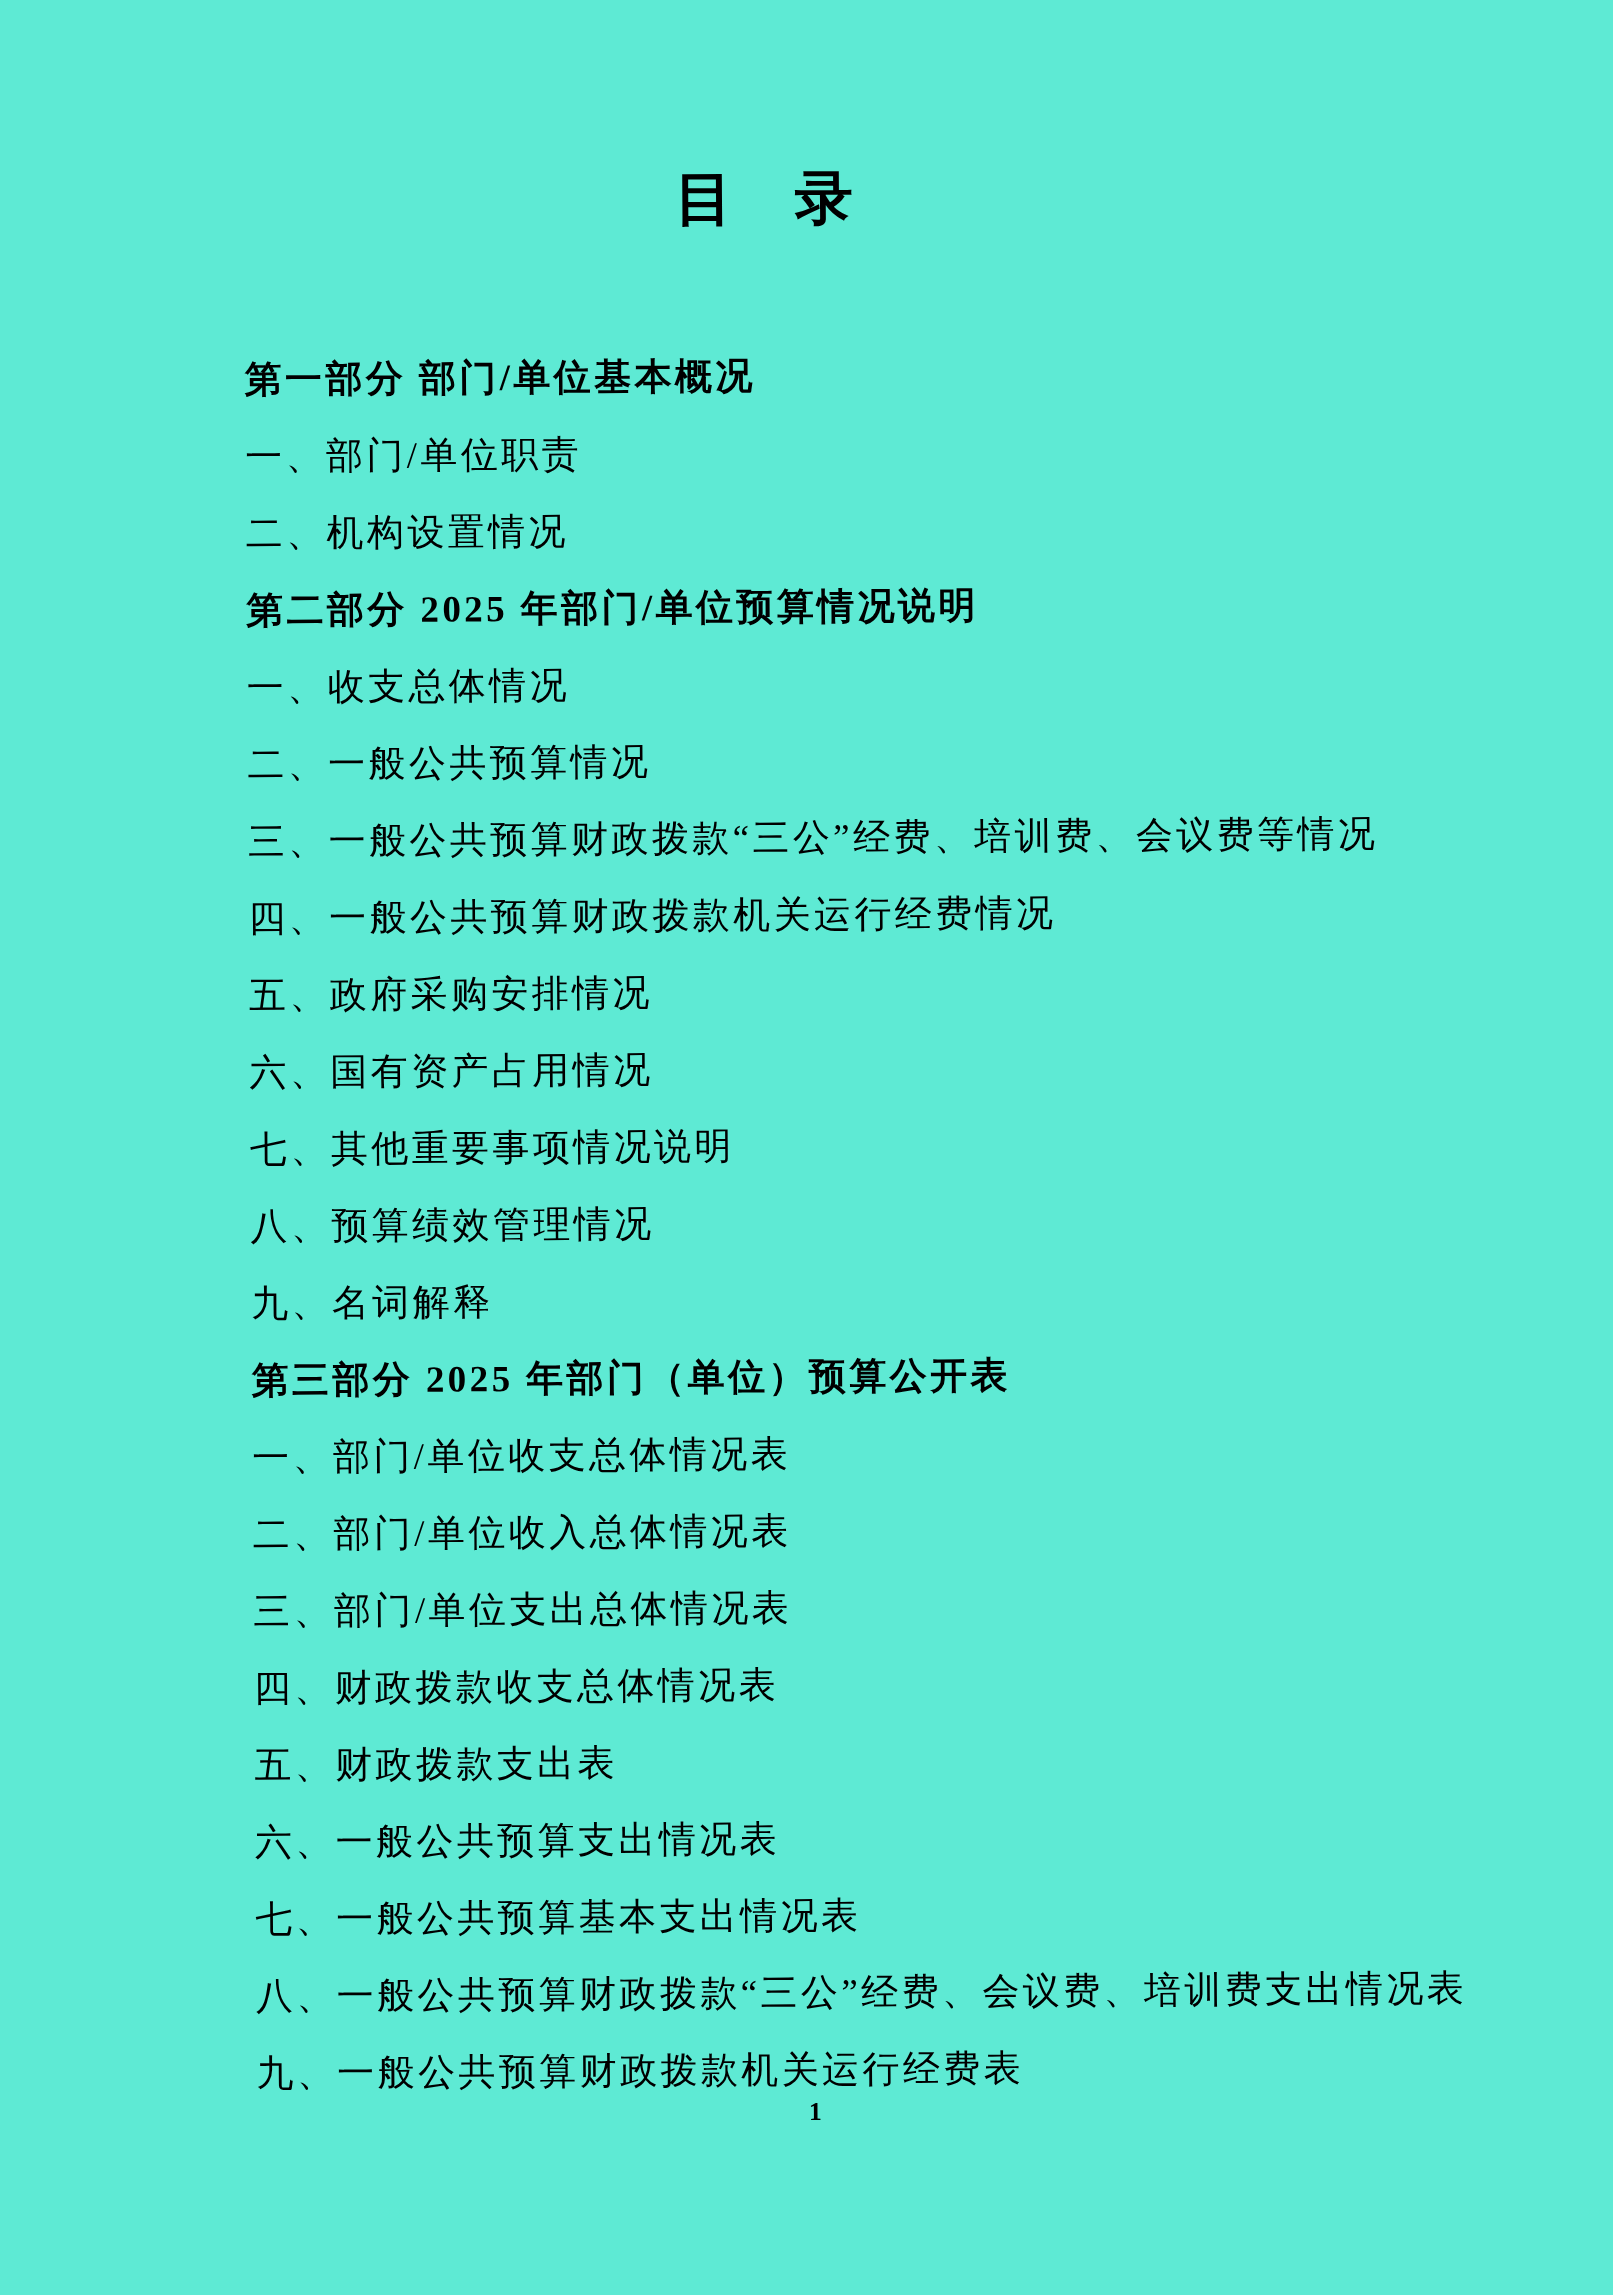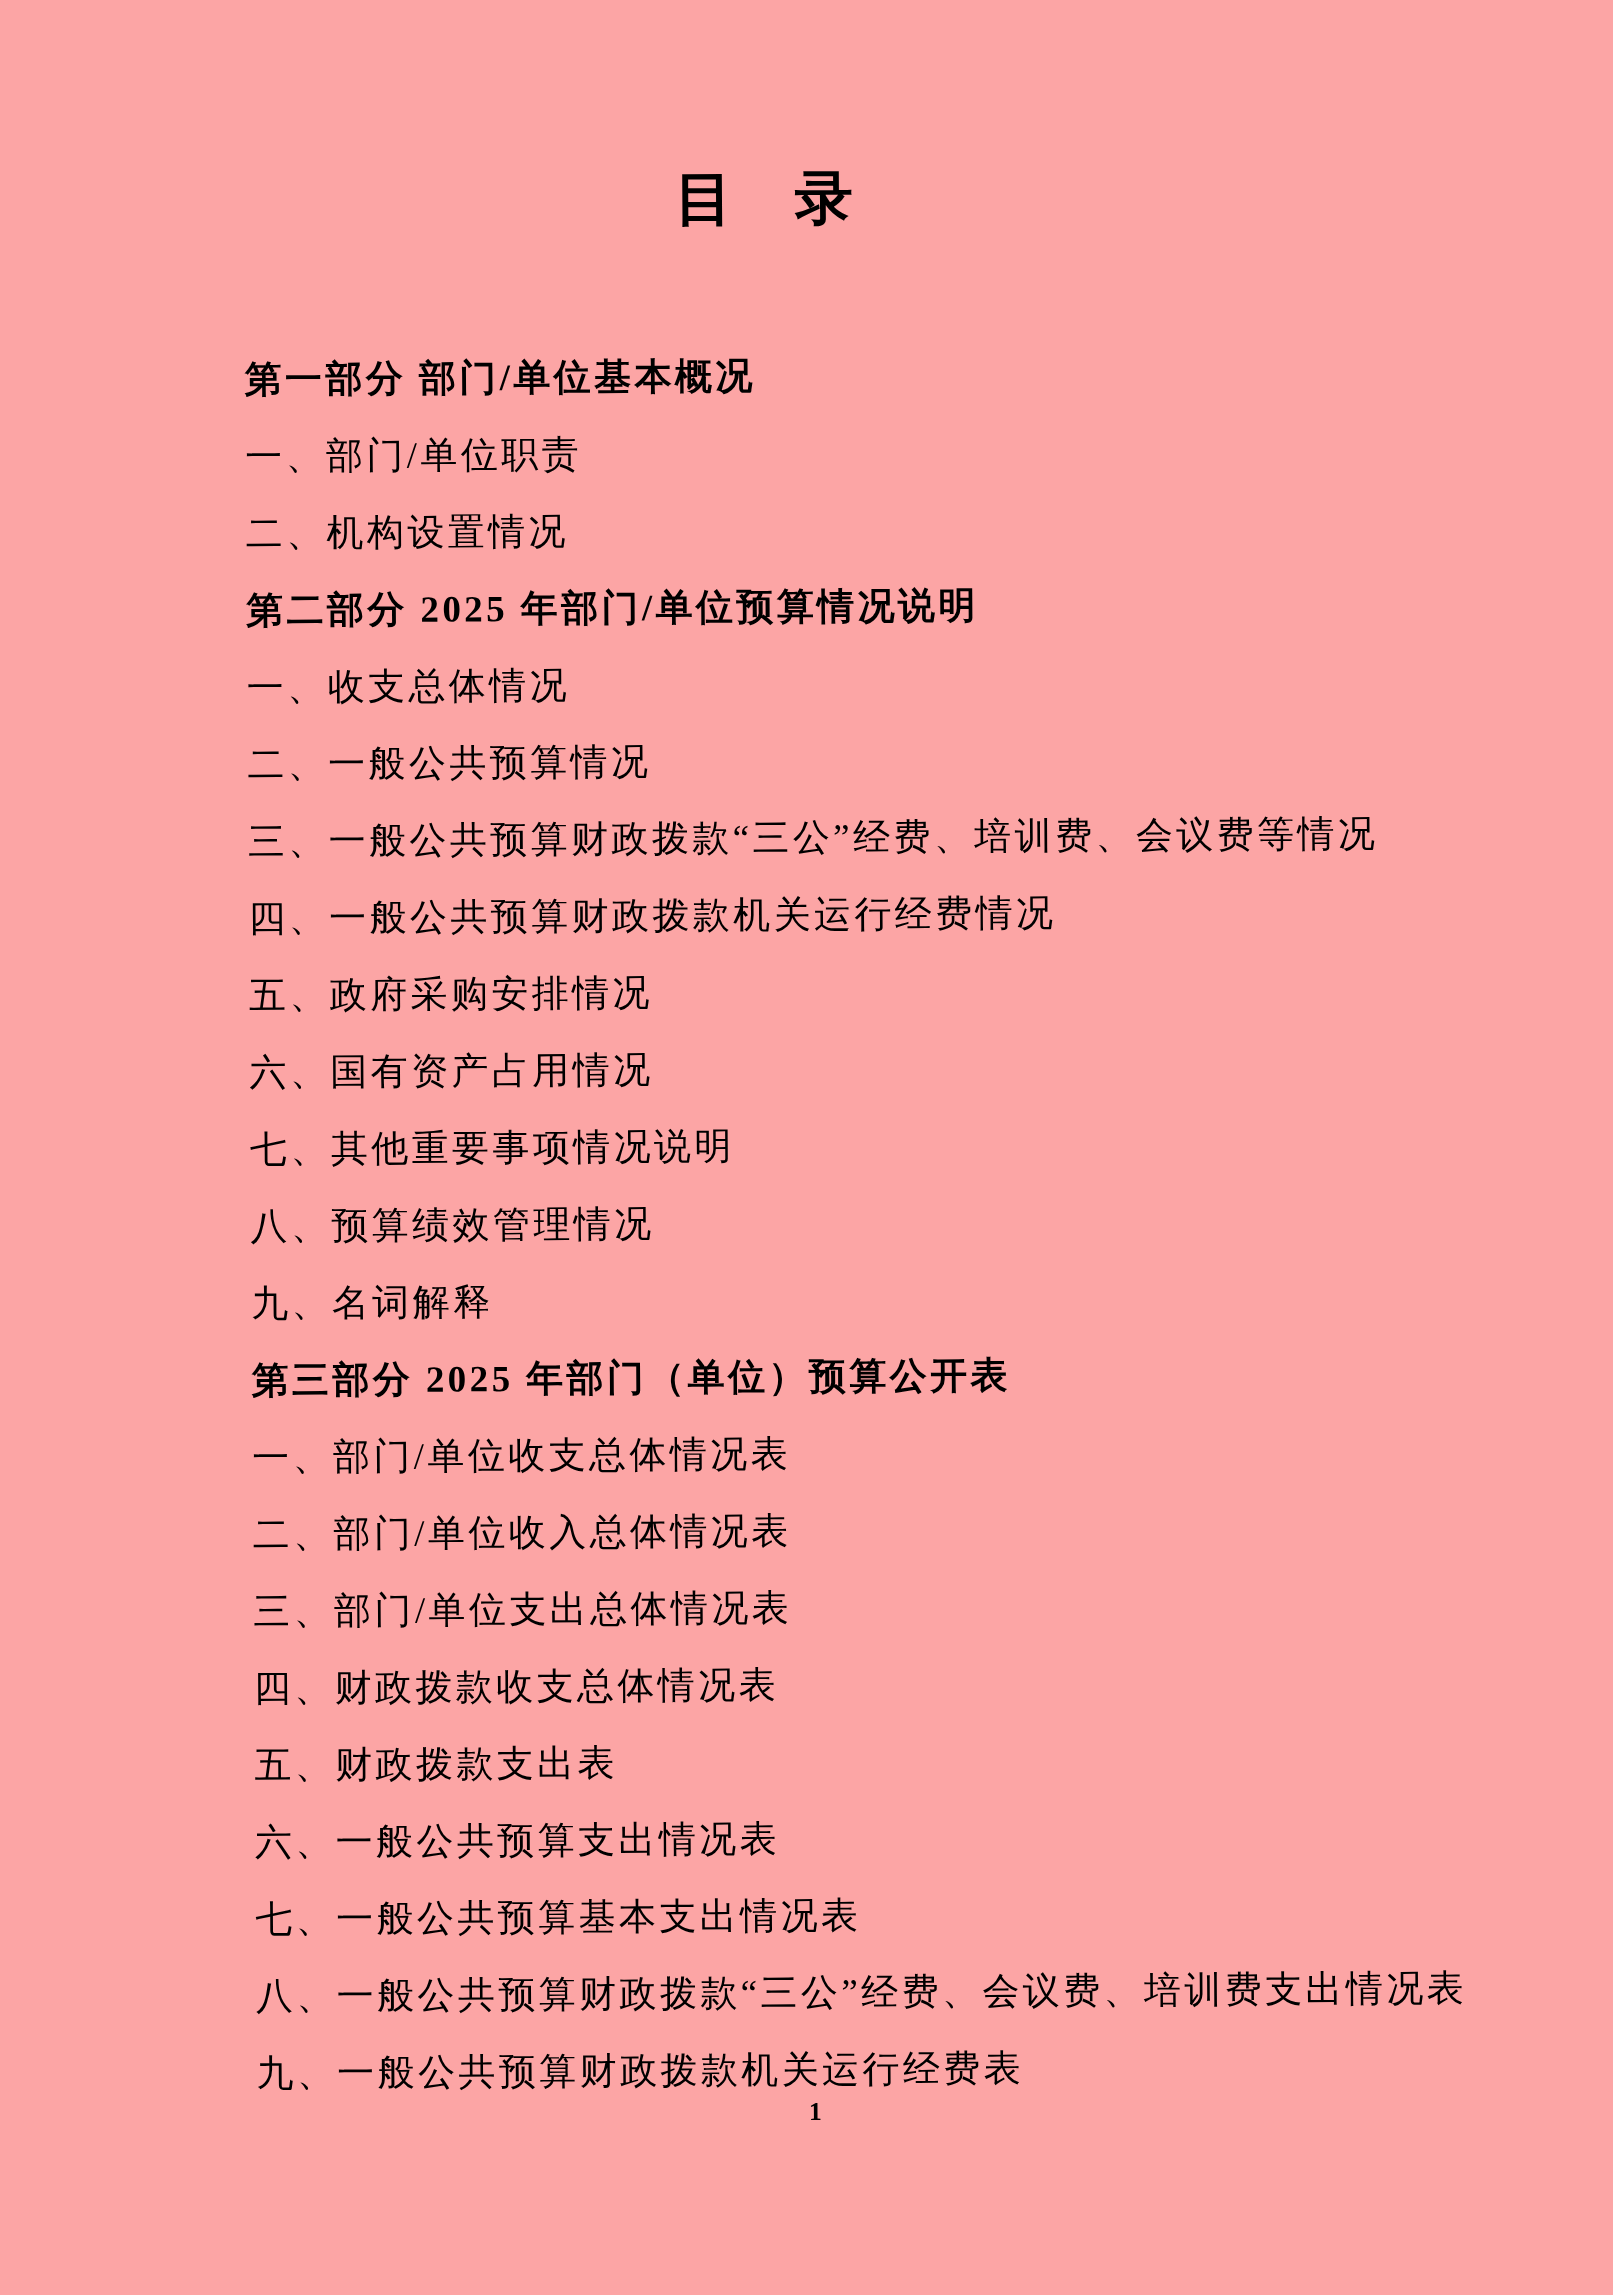--- a/index.html
+++ b/index.html
@@ -4,21 +4,21 @@
 <style>
   html, body {
     margin: 0;
     padding: 0;
     background: #ffffff;
   }
   .page {
     position: relative;
     width: 1613px;
     height: 2295px;
-    background: #fca5a5;
+    background: #5eead4;
     overflow: hidden;
     color: #000000;
     font-family: "Liberation Serif", "DejaVu Serif", serif;
   }
   
   .content {
     position: absolute;
     top: 0; left: 0; right: 0; bottom: 0;
     transform: rotate(-0.4deg);
     transform-origin: 50% 50%;

